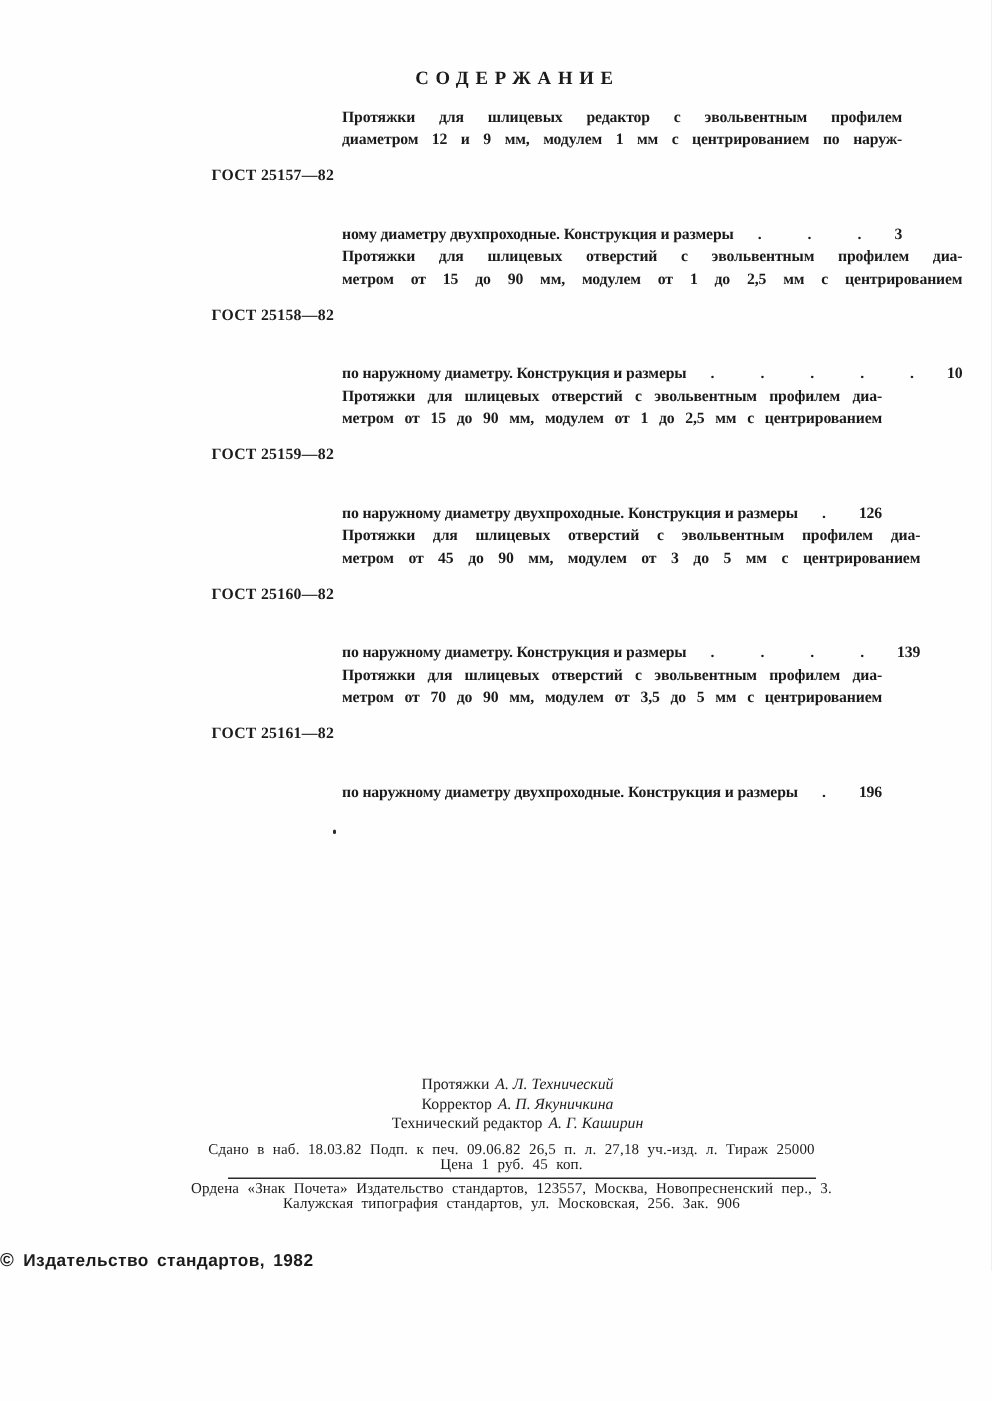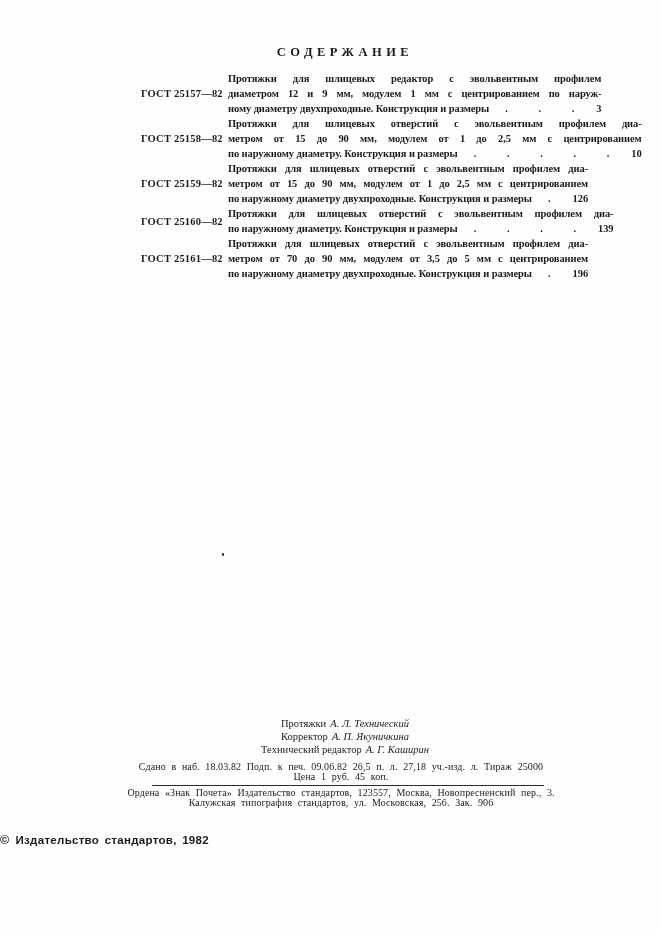--- a/index.html
+++ b/index.html
@@ -39,21 +39,21 @@
     white-space: nowrap;
     letter-spacing: 0.2px;
   }
   .desc {
     flex: 1;
     font-size: 10.5px;
     line-height: 15px;
     letter-spacing: -0.1px;
   }
   .line.just { text-align: justify; text-align-last: justify; }
-  .line.last { display: flex; align-items: baseline; }
+  .line.last { display: flex; align-items: baseline; margin-top: 48px; }
   .tail { white-space: nowrap; }
   .dots {
     margin-left: 16px;
     letter-spacing: 14px;
     white-space: nowrap;
     overflow: hidden;
   }
   .pagenum { margin-left: auto; padding-left: 8px; }
   .speck {
     position: absolute;
@@ -149,20 +149,21 @@
           <span class="dots">.</span>
           <span class="pagenum">126</span>
         </div>
       </div>
     </div>
 
     <div class="toc-entry">
       <div class="gost">ГОСТ 25160—82</div>
       <div class="desc">
         <div class="line just">Протяжки для шлицевых отверстий с эвольвентным профилем диа-</div>
+        <div class="line just">метром от 45 до 90 мм, модулем от 3 до 5 мм с центрированием</div>
         <div class="line last">
           <span class="tail">по наружному диаметру. Конструкция и размеры</span>
           <span class="dots">. . . .</span>
           <span class="pagenum">139</span>
         </div>
       </div>
     </div>
 
     <div class="toc-entry">
       <div class="gost">ГОСТ 25161—82</div>

